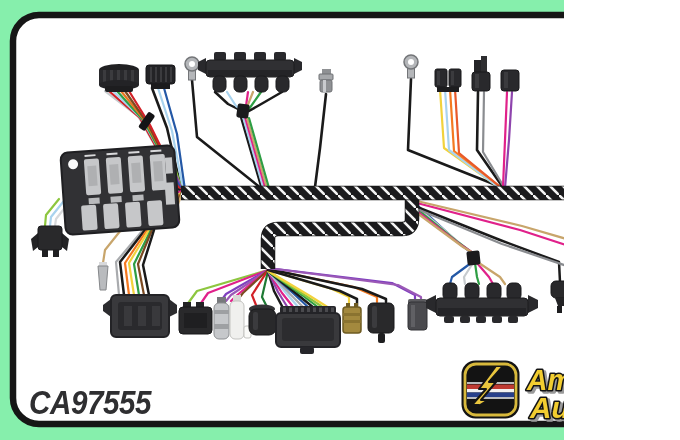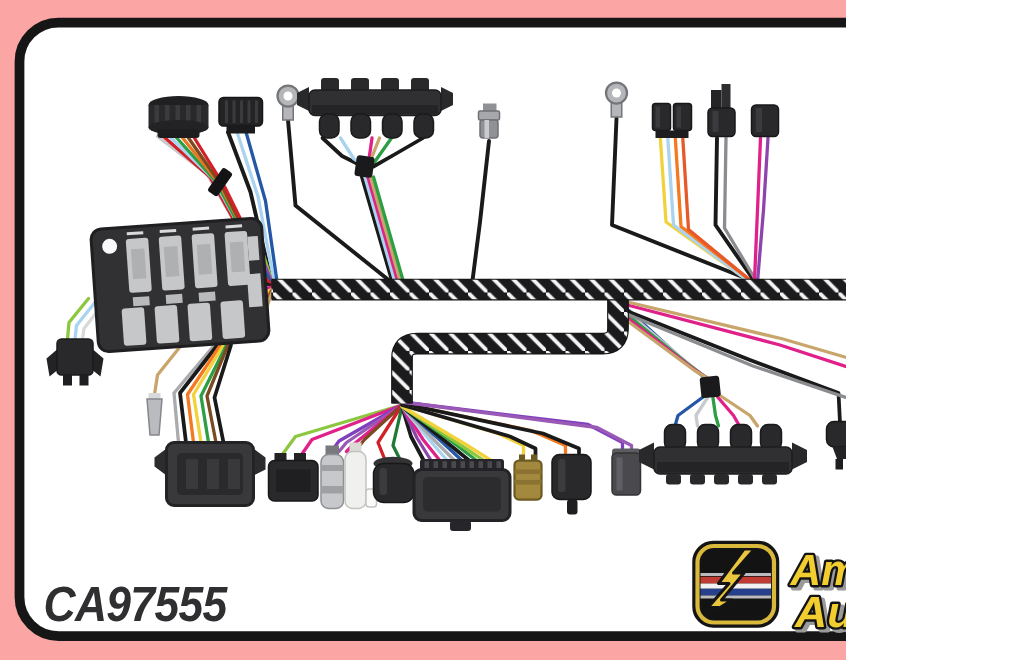--- a/index.html
+++ b/index.html
@@ -1,16 +1,16 @@
 <!DOCTYPE html>
 <html><head>
 <meta charset="utf-8">
 <style>
   html,body{margin:0;padding:0;background:#ffffff;}
-  .stage{position:relative;width:564px;height:440px;background:#fca5a5;overflow:hidden;
+  .stage{position:relative;width:564px;height:440px;background:#86efac;overflow:hidden;
          font-family:"Liberation Sans",sans-serif;}
   svg{display:block}
   .part-num{font-family:"Liberation Sans",sans-serif;font-weight:bold;font-style:italic;
             letter-spacing:-0.5px;}
   .logo-word{font-family:"Liberation Sans",sans-serif;font-weight:bold;font-style:italic;
              paint-order:stroke;stroke-linejoin:round;}
 </style>
 </head>
 <body>
 

